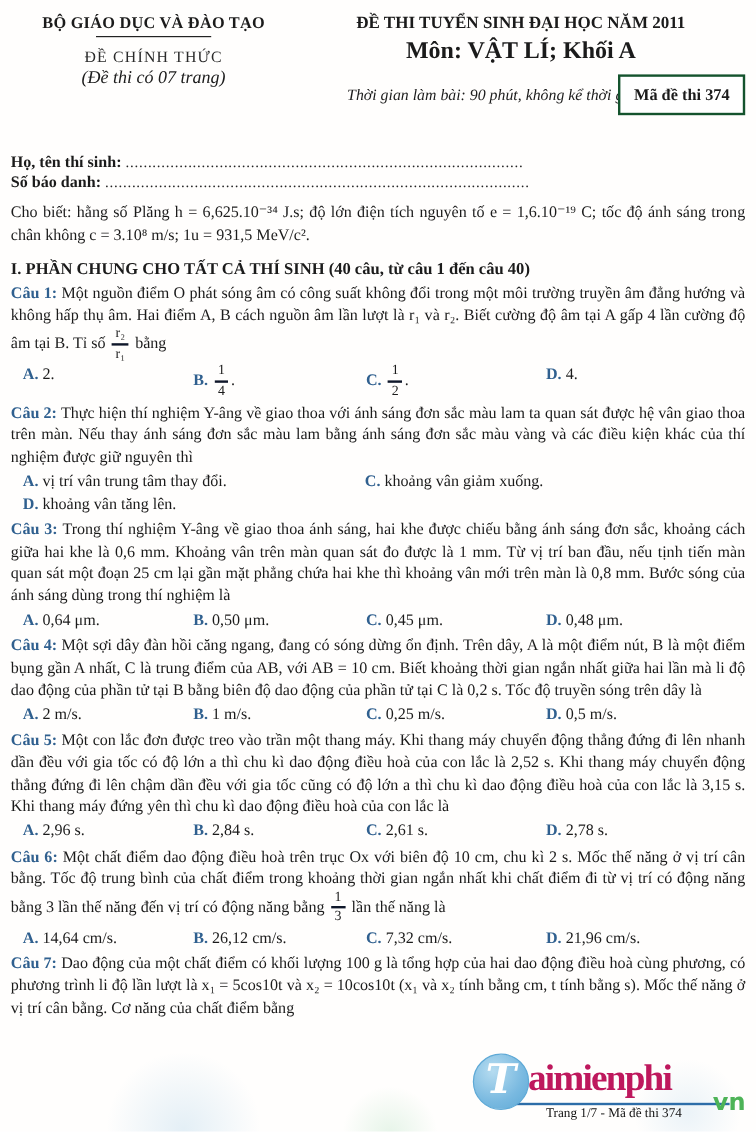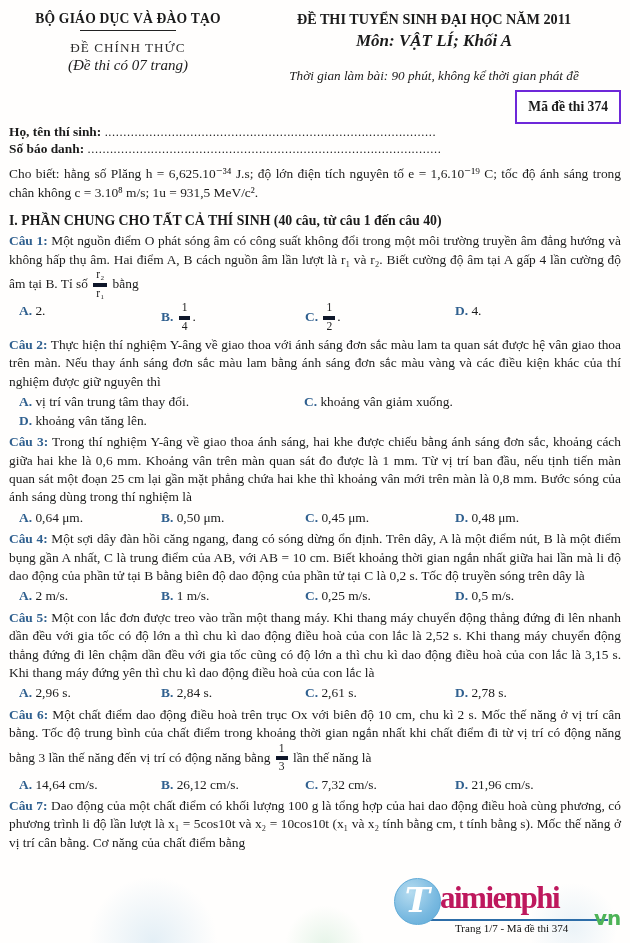--- a/index.html
+++ b/index.html
@@ -20,25 +20,25 @@
   }
   
   .header { display: flex; min-height: 68px; }
   .header-left { width: 238px; text-align: center; flex-shrink: 0; }
   .ministry { font-weight: bold; font-size: 13.6px; letter-spacing: .2px; }
   .ministry-underline { width: 96px; border-top: 1.6px solid #222; margin: 3px auto 0 auto; }
   .official { margin-top: 9px; font-size: 13.2px; letter-spacing: 1px; color: #2a2a2a; }
   .pages-note { font-style: italic; font-size: 15px; margin-top: 1px; }
   .header-right { flex: 1; text-align: center; }
   .exam-title { font-weight: bold; font-size: 14.2px; }
-  .subject { font-weight: bold; font-size: 17px; margin-top: 3px; font-style: italic; }
+  .subject { font-weight: bold; font-size: 20px; margin-top: 3px; }
   .duration { font-style: italic; font-size: 13.2px; margin-top: 17px; }
   .code-box {
-    position: absolute; top: 90px; right: 9px;
-    border: 2px solid #6d28d9;
+    position: absolute; top: 62px; right: 9px;
+    border: 2px solid #14532d;
     padding: 7px 11px;
     font-weight: bold; font-size: 13.6px;
     background: #fff;
   }
   
   .candidate { margin-top: 40px; }
   .candidate-line { line-height: 16.5px; white-space: nowrap; overflow: hidden; }
   .candidate-line .label { font-weight: bold; }
   .candidate-line .dots { letter-spacing: .6px; font-size: 12.5px; color: #222; }
   
@@ -53,21 +53,21 @@
   .opts-4 { grid-template-columns: 142px 144px 150px auto; }
   .opts-2 { grid-template-columns: 285px auto; }
   .opt { white-space: nowrap; }
   .opt-letter { font-weight: bold; color: #30608f; }
   
   .frac {
     display: inline-block; vertical-align: middle;
     text-align: center; line-height: 1.08;
     font-size: 11.6px; margin: 0 2px;
   }
-  .frac .fnum { display: block; border-bottom: 4px solid #0f172a; padding: 0 3px 1px 3px; font-family: Liberation Serif, serif; }
+  .frac .fnum { display: block; border-bottom: 2px solid #0f172a; padding: 0 3px 1px 3px; font-family: Liberation Serif, serif; }
   .frac .fden { display: block; padding: 1px 3px 0 3px; }
   
   .wm { position: absolute; border-radius: 50%; pointer-events: none; }
   .wm1 { left: 88px;  top: 876px; width: 130px; height: 130px; background: radial-gradient(circle, rgba(130,185,220,.22), rgba(130,185,220,0) 70%); }
   .wm2 { left: 285px; top: 905px; width: 80px;  height: 80px;  background: radial-gradient(circle, rgba(130,205,150,.20), rgba(130,205,150,0) 70%); }
   .wm3 { left: 528px; top: 882px; width: 90px;  height: 90px;  background: radial-gradient(circle, rgba(130,185,220,.16), rgba(130,185,220,0) 70%); }
   
   .logo-circle {
     position: absolute; left: 394px; top: 878px;
     width: 47px; height: 47px; border-radius: 50%;

